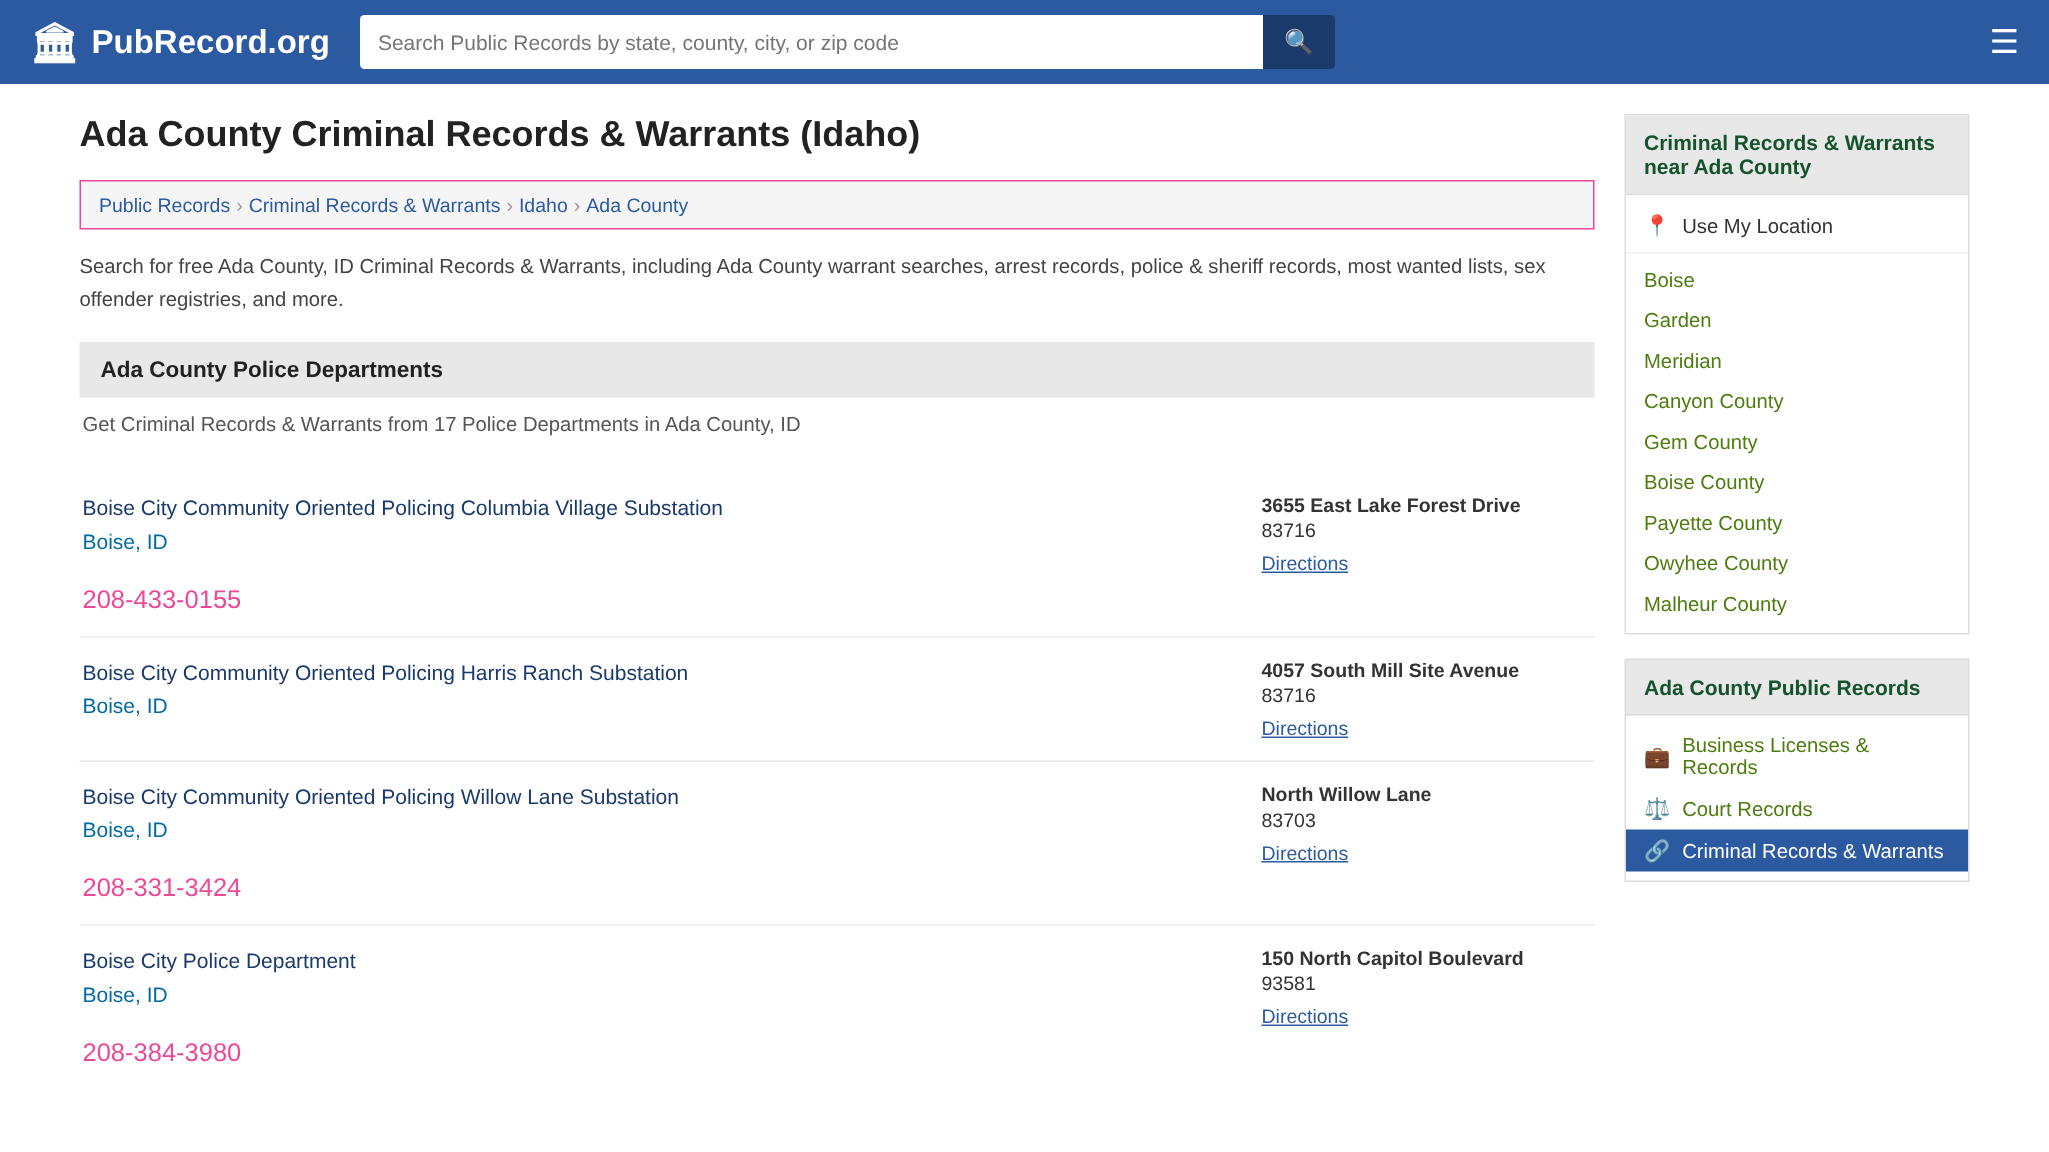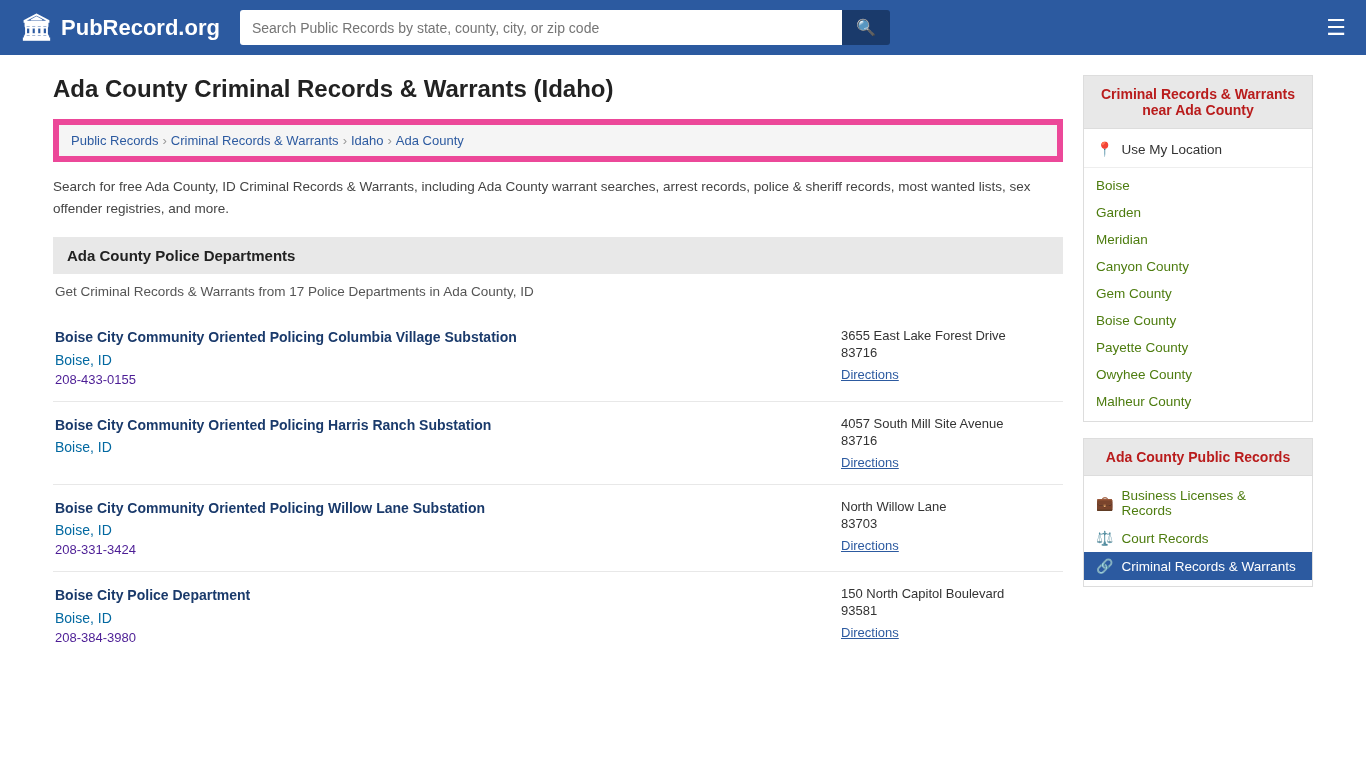--- a/index.html
+++ b/index.html
@@ -71,21 +71,21 @@
     .page-title {
       font-size: 24px;
       font-weight: bold;
       color: #222;
       margin-bottom: 16px;
     }
 
     
     .breadcrumb {
       background: #f5f5f5;
-      border: 6px solid #ec4899;
+      border: 1px solid #ec4899;
       padding: 8px 12px;
       font-size: 13px;
       color: #555;
       margin-bottom: 14px;
       display: flex;
       align-items: center;
       gap: 4px;
       flex-wrap: wrap;
     }
     .breadcrumb a {
@@ -107,48 +107,48 @@
       padding: 10px 14px;
       font-size: 15px;
       font-weight: bold;
       color: #222;
       margin-bottom: 10px;
     }
 
     .section-sub {
       font-size: 13.5px;
       color: #555;
-      margin-bottom: 15px;
+      margin-bottom: 25px;
       padding: 0 2px;
     }
 
     
     .record-entry {
       border-bottom: 1px solid #e8e8e8;
       padding: 14px 2px;
       display: flex;
       justify-content: space-between;
       gap: 20px;
     }
     .record-entry:last-child { border-bottom: none; }
 
     .record-left { flex: 1; }
     .record-right { min-width: 220px; text-align: left; }
 
     .record-name {
       font-size: 14px;
-      font-weight: bold;
+      font-weight: normal;
       color: #1a3a6b;
       margin-bottom: 4px;
       line-height: 1.4;
     }
     .record-city { font-size: 14px; color: #0369a1; margin-bottom: 2px; }
-    .record-phone { font-size: 13px; color: #4c1d95; margin-top: 4px; }
-
-    .record-address { font-size: 13px; color: #333; margin-bottom: 2px; }
+    .record-phone { font-size: 17px; color: #ec4899; margin-top: 21px; }
+
+    .record-address { font-size: 13px; color: #333; margin-bottom: 2px; font-weight: bold; }
     .record-zip { font-size: 13px; color: #333; margin-bottom: 6px; }
     .directions-link {
       color: #2c5aa0;
       text-decoration: underline;
       font-size: 13px;
       cursor: pointer;
     }
 
     
     .sidebar {
@@ -159,23 +159,22 @@
     .sidebar-box {
       border: 1px solid #ddd;
       margin-bottom: 16px;
     }
 
     .sidebar-title {
       background: #e8e8e8;
       padding: 10px 12px;
       font-size: 14px;
       font-weight: bold;
-      color: #b91c1c;
+      color: #14532d;
       border-bottom: 1px solid #ddd;
-      text-align: center;
     }
 
     .sidebar-list { padding: 6px 0; }
     .sidebar-list a {
       display: flex;
       align-items: center;
       gap: 8px;
       padding: 6px 12px;
       font-size: 13.5px;
       color: #4d7c0f;

